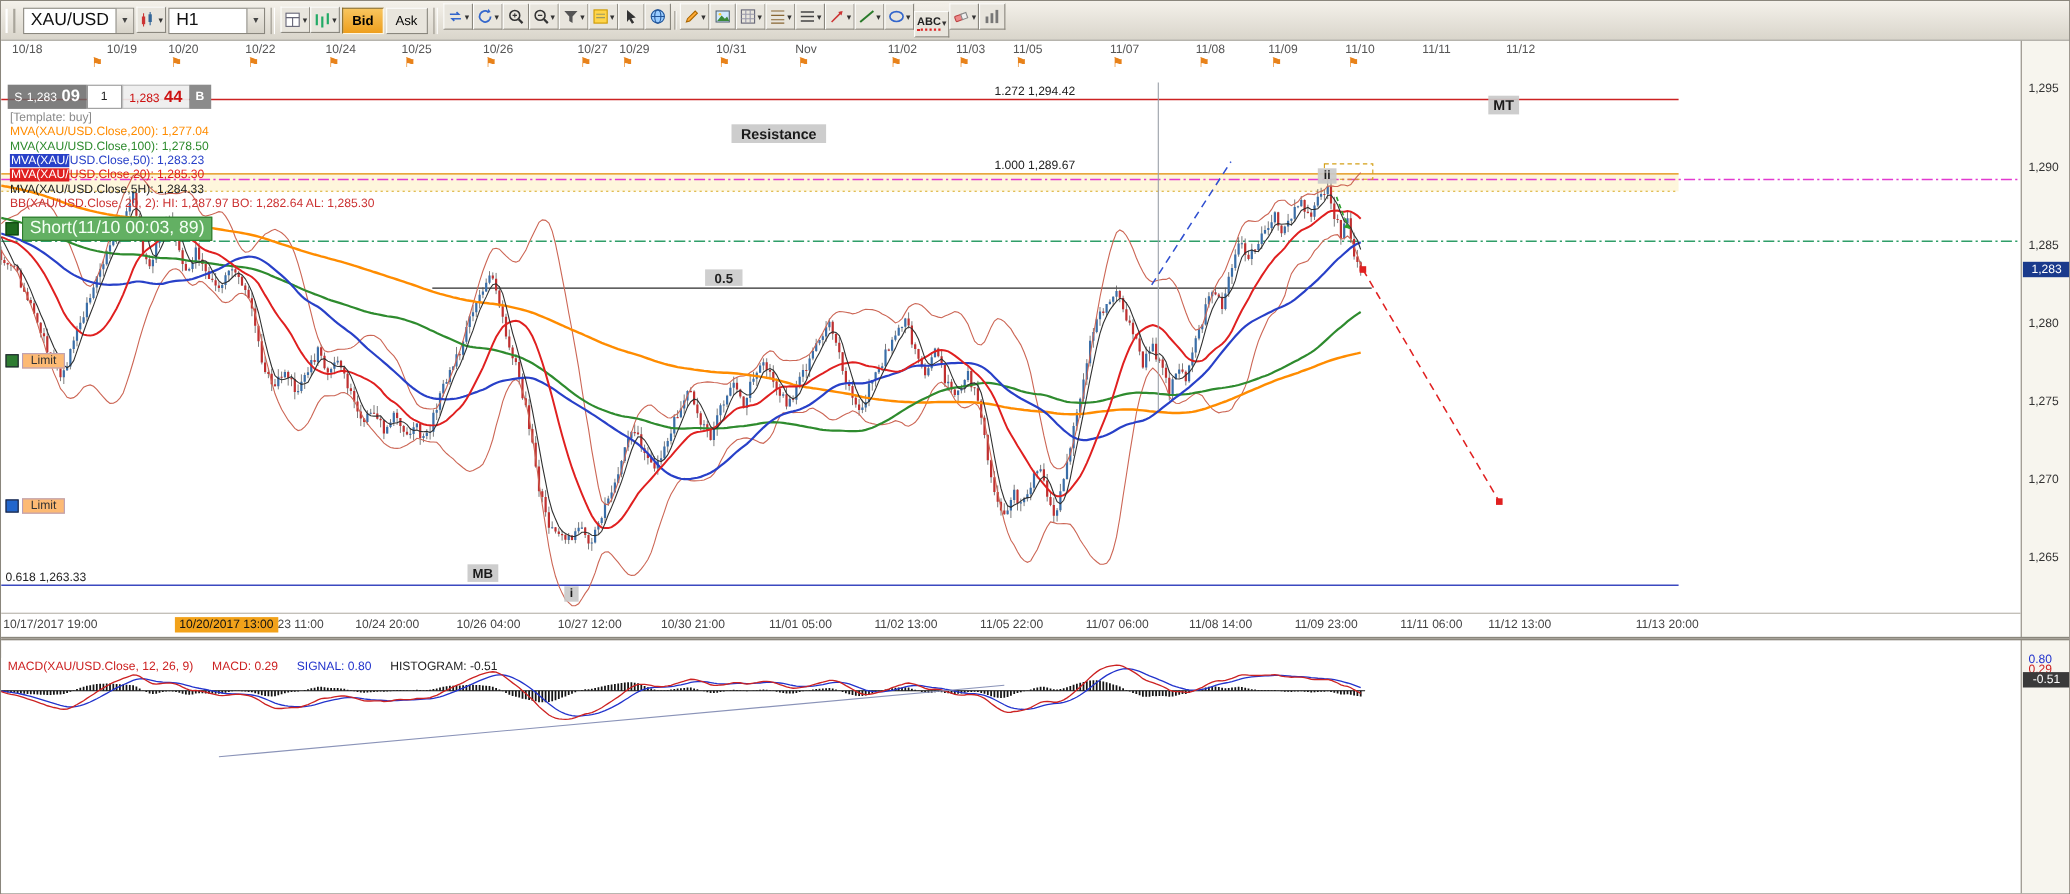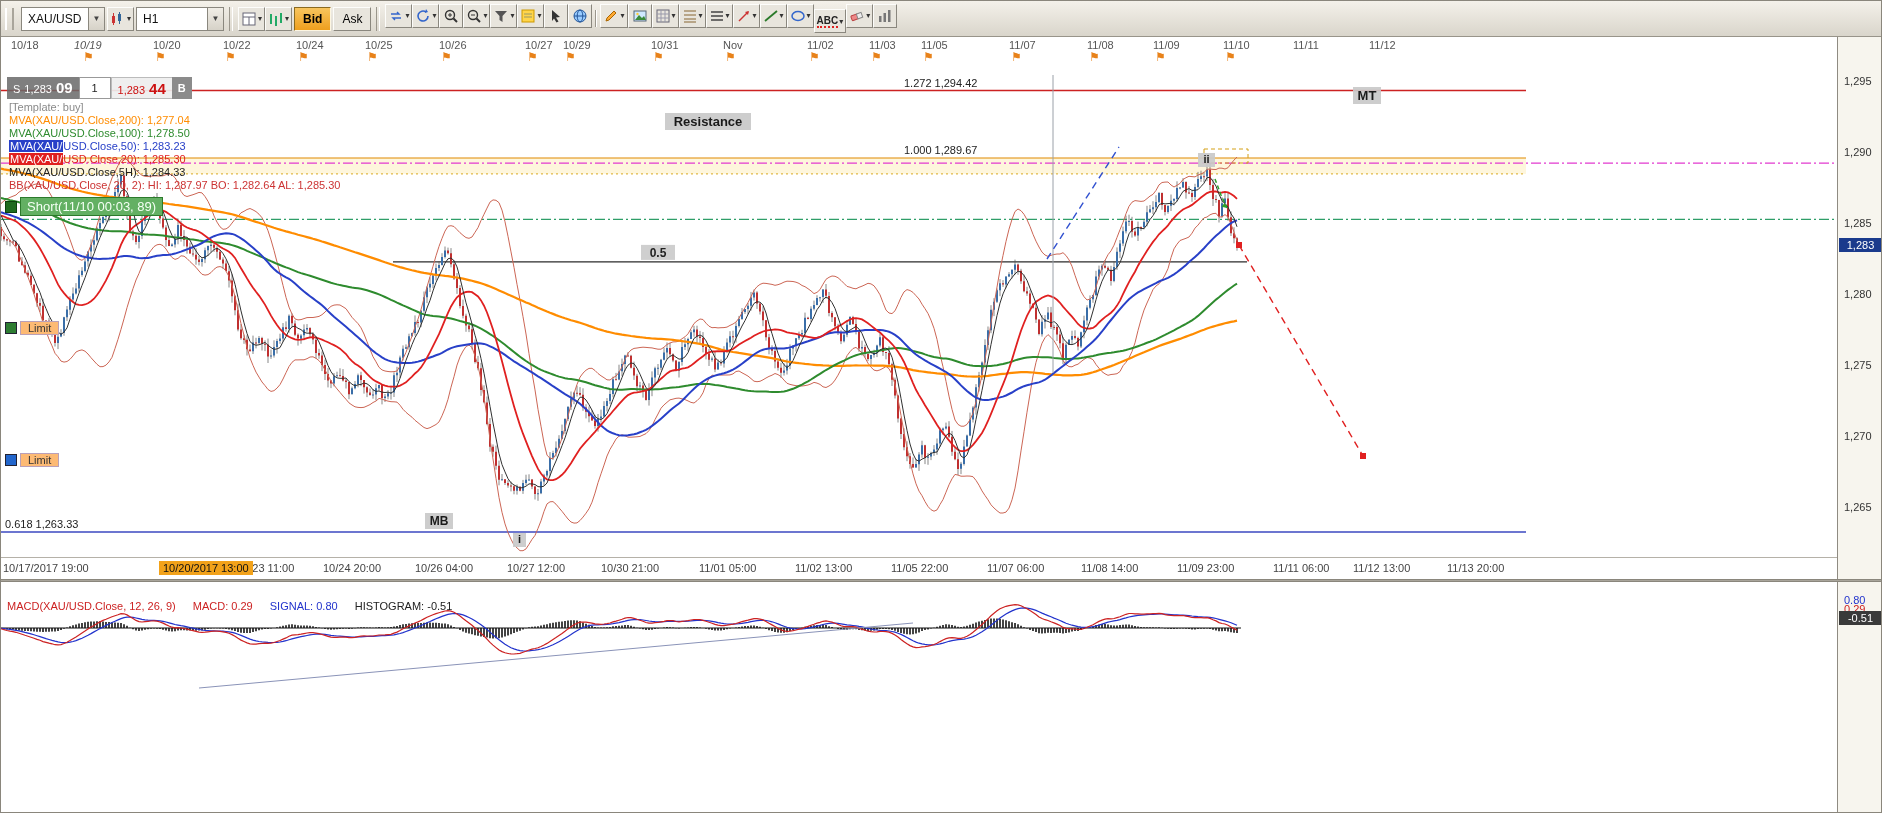--- a/index.html
+++ b/index.html
@@ -1,21 +1,21 @@
 <!DOCTYPE html>
 <html><head>
 <meta charset="utf-8">
 <style>
   html,body{margin:0;padding:0;background:#fff;font-family:"Liberation Sans",sans-serif;}
   .window{position:relative;width:1882px;height:813px;background:#fff;overflow:hidden;border:1px solid #8a867c;box-sizing:border-box;}
   
   .toolbar{position:absolute;left:0;top:0;width:100%;height:36px;background:linear-gradient(#f4f1ea,#d9d5cb);border-bottom:1px solid #98948a;display:flex;align-items:center;padding-left:4px;box-sizing:border-box;gap:2px;z-index:5;}
   .grip{width:5px;height:22px;border-left:2px solid #fff;border-right:2px solid #a9a59b;margin-right:5px;}
   .combo{display:inline-flex;align-items:center;height:22px;background:#fff;border:1px solid #8a877e;}
-  .combo .txt{padding:0 6px;font-size:12px;min-width:54px;color:#111;}
+  .combo .txt{padding:0 6px;font-size:16px;min-width:54px;color:#111;}
   .combo.small .txt{min-width:58px;}
   .combo .btn{width:15px;align-self:stretch;background:linear-gradient(#f0ede6,#d6d2c8);border-left:1px solid #8a877e;font-size:8px;display:flex;align-items:center;justify-content:center;color:#444;}
   .tb-btn{position:relative;height:24px;min-width:24px;background:#e8e5dd;border:1px solid;border-color:#fdfdfb #8a877e #8a877e #fdfdfb;display:inline-flex;align-items:center;justify-content:center;padding:0 2px;gap:1px;font-family:"Liberation Sans",sans-serif;}
   .tb-btn.bid{background:linear-gradient(#f8c55e,#ee9f1e);border-color:#8a6a20 #fdf6e2 #fdf6e2 #8a6a20;font-weight:bold;font-size:12px;padding:0 8px;}
   .tb-btn.ask{font-size:12px;padding:0 8px;}
   .dd{font-size:8px;color:#333;}
   .abc{font-weight:bold;font-size:10px;color:#222;border-bottom:2px dotted #d22;line-height:11px;}
   .sep{width:2px;height:24px;margin:0 3px;border-left:1px solid #9a968c;border-right:1px solid #fff;}
   
   .chart-area{position:absolute;left:0;top:36px;width:1836px;height:520px;background:#fff;}
@@ -25,21 +25,21 @@
   #top-dates .flag{position:absolute;top:13px;font-size:12px;color:#e8821a;}
   .order-widget{position:absolute;left:6px;top:40px;height:22px;display:flex;align-items:stretch;font-size:11px;z-index:3;}
   .ow-sell{background:rgba(104,104,104,0.85);color:#fff;display:flex;align-items:baseline;padding:2px 6px;gap:4px;}
   .ow-big{font-size:15px;font-weight:bold;}
   .ow-qty{width:30px;background:#fff;border:1px solid #999;display:flex;align-items:center;justify-content:center;color:#222;}
   .ow-buy{background:rgba(238,238,238,0.92);color:#cc1111;display:flex;align-items:baseline;padding:2px 6px;gap:4px;border:1px solid #bbb;border-right:none;}
   .ow-b{background:#8b8b8b;color:#fff;font-weight:bold;display:flex;align-items:center;padding:0 6px;}
   .legend{position:absolute;left:8px;top:64px;font-size:11px;line-height:13px;white-space:nowrap;z-index:2;}
   .legend .tpl{color:#8a8a8a;}
   .legend .hl{color:#fff;padding:0 1px;}
-  .badge-short{position:abs;display:flex;align-items:center;gap:3px;font-size:13px;position:absolute;left:4px;top:160px;z-index:2;}
+  .badge-short{position:abs;display:flex;align-items:center;gap:3px;font-size:16px;position:absolute;left:4px;top:160px;z-index:2;}
   .badge-short .sq{width:10px;height:10px;background:#1e6b1e;border:1px solid #0c420c;}
   .badge-short .txt{background:#63b063;color:#f4fff4;padding:1px 6px;border:1px solid #2c7a2c;}
   .badge-limit{position:absolute;display:flex;align-items:center;gap:3px;font-size:11px;z-index:2;}
   .badge-limit .sq{width:10px;height:10px;border:1px solid #223;}
   .badge-limit .txt{background:#fdba74;color:#333;padding:0 7px;border:1px solid #b9a0b9;}
   
   .time-axis{position:absolute;left:0;top:556px;width:1836px;height:22px;background:#fff;border-top:1px solid #b5b1a8;font-size:11px;color:#444;}
   .time-axis .t{position:absolute;top:4px;white-space:nowrap;}
   .time-axis .t.hl{background:#f2a21a;color:#111;padding:1px 4px;top:3px;z-index:2;}
   .panel-sep{position:absolute;left:0;top:578px;width:1882px;height:3px;background:#a8a49a;border-top:1px solid #8a867c;border-bottom:1px solid #8a867c;box-sizing:border-box;z-index:4;}
@@ -258,21 +258,21 @@
           <rect x="1197" y="116" width="17" height="14" fill="#c9c9c9" opacity="0.92"></rect>
           <text x="1205.5" y="126" font-size="11" font-weight="bold" fill="#1a1a1a" text-anchor="middle">ii</text>
         </g>
         <g>
           <rect x="512" y="496" width="13" height="14" fill="#c9c9c9" opacity="0.92"></rect>
           <text x="518.5" y="506" font-size="11" font-weight="bold" fill="#1a1a1a" text-anchor="middle">i</text>
         </g>
       </svg>
     <div id="top-dates">
         <span class="date-lbl" style="left: 10px;">10/18</span>
-        <span class="date-lbl" style="left: 73px; font-style: italic;">10/19</span>
+        <span class="date-lbl" style="left: 96px;">10/19</span>
         <span class="flag" style="left: 82px;">⚑</span>
         <span class="date-lbl" style="left: 152px;">10/20</span>
         <span class="flag" style="left: 154px;">⚑</span>
         <span class="date-lbl" style="left: 222px;">10/22</span>
         <span class="flag" style="left: 224px;">⚑</span>
         <span class="date-lbl" style="left: 295px;">10/24</span>
         <span class="flag" style="left: 297px;">⚑</span>
         <span class="date-lbl" style="left: 364px;">10/25</span>
         <span class="flag" style="left: 366px;">⚑</span>
         <span class="date-lbl" style="left: 438px;">10/26</span>
@@ -354,21 +354,21 @@
       <span class="t" style="left: 506px;">10/27 12:00</span>
       <span class="t" style="left: 600px;">10/30 21:00</span>
       <span class="t" style="left: 698px;">11/01 05:00</span>
       <span class="t" style="left: 794px;">11/02 13:00</span>
       <span class="t" style="left: 890px;">11/05 22:00</span>
       <span class="t" style="left: 986px;">11/07 06:00</span>
       <span class="t" style="left: 1080px;">11/08 14:00</span>
       <span class="t" style="left: 1176px;">11/09 23:00</span>
       <span class="t" style="left: 1272px;">11/11 06:00</span>
       <span class="t" style="left: 1352px;">11/12 13:00</span>
-      <span class="t" style="left: 1446px;">11/13 20:00</span>
+      <span class="t" style="left: 1486px;">11/13 20:00</span>
     </div>
   <div class="panel-sep"></div>
 
   <div class="macd-panel">
     <svg id="macd-svg" width="1836" height="232">
         <line x1="0" y1="30" x2="1240" y2="30" stroke="#111" stroke-width="1"></line>
         <path d="M-0.8 30.0h1.6v0.4h-1.6zM2.2 30.0h1.6v1.1h-1.6zM5.2 30.0h1.6v1.6h-1.6zM8.2 30.0h1.6v1.8h-1.6zM11.2 30.0h1.6v1.8h-1.6zM14.2 30.0h1.6v1.9h-1.6zM17.2 30.0h1.6v2.4h-1.6zM20.2 30.0h1.6v2.7h-1.6zM23.2 30.0h1.6v3.0h-1.6zM26.2 30.0h1.6v3.1h-1.6zM29.2 30.0h1.6v3.2h-1.6zM32.2 30.0h1.6v3.4h-1.6zM35.2 30.0h1.6v3.7h-1.6zM38.2 30.0h1.6v3.7h-1.6zM41.2 30.0h1.6v3.9h-1.6zM44.2 30.0h1.6v3.8h-1.6zM47.2 30.0h1.6v3.7h-1.6zM50.2 30.0h1.6v3.4h-1.6zM53.2 30.0h1.6v3.4h-1.6zM56.2 30.0h1.6v2.9h-1.6zM59.2 30.0h1.6v2.1h-1.6zM62.2 30.0h1.6v0.8h-1.6zM65.2 29.6h1.6v0.4h-1.6zM68.2 28.3h1.6v1.7h-1.6zM71.2 27.2h1.6v2.8h-1.6zM74.2 26.4h1.6v3.6h-1.6zM77.2 25.5h1.6v4.5h-1.6zM80.2 24.9h1.6v5.1h-1.6zM83.2 24.3h1.6v5.7h-1.6zM86.2 23.8h1.6v6.2h-1.6zM89.2 23.5h1.6v6.5h-1.6zM92.2 23.5h1.6v6.5h-1.6zM95.2 23.3h1.6v6.7h-1.6zM98.2 23.3h1.6v6.7h-1.6zM101.2 23.5h1.6v6.5h-1.6zM104.2 23.9h1.6v6.1h-1.6zM107.2 24.1h1.6v5.9h-1.6zM110.2 24.3h1.6v5.7h-1.6zM113.2 24.6h1.6v5.4h-1.6zM116.2 24.8h1.6v5.2h-1.6zM119.2 25.0h1.6v5.0h-1.6zM122.2 26.2h1.6v3.8h-1.6zM125.2 27.8h1.6v2.2h-1.6zM128.2 29.8h1.6v0.2h-1.6zM131.2 30.0h1.6v1.2h-1.6zM134.2 30.0h1.6v2.4h-1.6zM137.2 30.0h1.6v2.9h-1.6zM140.2 30.0h1.6v2.6h-1.6zM143.2 30.0h1.6v1.8h-1.6zM146.2 30.0h1.6v1.2h-1.6zM149.2 30.0h1.6v0.7h-1.6zM152.2 30.0h1.6v0.4h-1.6zM155.2 30.0h1.6v0.7h-1.6zM158.2 30.0h1.6v1.1h-1.6zM161.2 30.0h1.6v1.8h-1.6zM164.2 30.0h1.6v2.6h-1.6zM167.2 30.0h1.6v3.3h-1.6zM170.2 30.0h1.6v3.5h-1.6zM173.2 30.0h1.6v3.3h-1.6zM176.2 30.0h1.6v2.5h-1.6zM179.2 30.0h1.6v2.3h-1.6zM182.2 30.0h1.6v2.3h-1.6zM185.2 30.0h1.6v2.4h-1.6zM188.2 30.0h1.6v2.6h-1.6zM191.2 30.0h1.6v2.6h-1.6zM194.2 30.0h1.6v2.7h-1.6zM197.2 30.0h1.6v2.6h-1.6zM200.2 30.0h1.6v2.4h-1.6zM203.2 30.0h1.6v1.7h-1.6zM206.2 30.0h1.6v1.1h-1.6zM209.2 30.0h1.6v0.5h-1.6zM212.2 30.0h1.6v0.2h-1.6zM215.2 30.0h1.6v0.2h-1.6zM218.2 30.0h1.6v0.4h-1.6zM221.2 30.0h1.6v0.6h-1.6zM224.2 30.0h1.6v1.0h-1.6zM227.2 30.0h1.6v1.4h-1.6zM230.2 30.0h1.6v2.2h-1.6zM233.2 30.0h1.6v3.1h-1.6zM236.2 30.0h1.6v4.1h-1.6zM239.2 30.0h1.6v4.8h-1.6zM242.2 30.0h1.6v5.0h-1.6zM245.2 30.0h1.6v5.1h-1.6zM248.2 30.0h1.6v4.9h-1.6zM251.2 30.0h1.6v4.1h-1.6zM254.2 30.0h1.6v3.2h-1.6zM257.2 30.0h1.6v2.3h-1.6zM260.2 30.0h1.6v1.6h-1.6zM263.2 30.0h1.6v1.0h-1.6zM266.2 30.0h1.6v0.9h-1.6zM269.2 30.0h1.6v0.6h-1.6zM272.2 30.0h1.6v0.0h-1.6zM275.2 29.2h1.6v0.8h-1.6zM278.2 28.6h1.6v1.4h-1.6zM281.2 27.7h1.6v2.3h-1.6zM284.2 27.2h1.6v2.8h-1.6zM287.2 26.4h1.6v3.6h-1.6zM290.2 26.3h1.6v3.7h-1.6zM293.2 26.8h1.6v3.2h-1.6zM296.2 27.3h1.6v2.7h-1.6zM299.2 27.5h1.6v2.5h-1.6zM302.2 27.5h1.6v2.5h-1.6zM305.2 27.5h1.6v2.5h-1.6zM308.2 27.8h1.6v2.2h-1.6zM311.2 28.2h1.6v1.8h-1.6zM314.2 29.0h1.6v1.0h-1.6zM317.2 29.6h1.6v0.4h-1.6zM320.2 30.0h1.6v0.3h-1.6zM323.2 30.0h1.6v1.0h-1.6zM326.2 30.0h1.6v1.5h-1.6zM329.2 30.0h1.6v1.8h-1.6zM332.2 30.0h1.6v1.6h-1.6zM335.2 30.0h1.6v1.3h-1.6zM338.2 30.0h1.6v1.0h-1.6zM341.2 30.0h1.6v0.8h-1.6zM344.2 30.0h1.6v0.6h-1.6zM347.2 30.0h1.6v0.9h-1.6zM350.2 30.0h1.6v0.7h-1.6zM353.2 30.0h1.6v0.3h-1.6zM356.2 29.6h1.6v0.4h-1.6zM359.2 29.3h1.6v0.7h-1.6zM362.2 29.3h1.6v0.7h-1.6zM365.2 29.5h1.6v0.5h-1.6zM368.2 29.6h1.6v0.4h-1.6zM371.2 29.7h1.6v0.3h-1.6zM374.2 29.4h1.6v0.6h-1.6zM377.2 29.0h1.6v1.0h-1.6zM380.2 29.3h1.6v0.7h-1.6zM383.2 29.4h1.6v0.6h-1.6zM386.2 29.2h1.6v0.8h-1.6zM389.2 29.1h1.6v0.9h-1.6zM392.2 28.4h1.6v1.6h-1.6zM395.2 27.9h1.6v2.1h-1.6zM398.2 27.0h1.6v3.0h-1.6zM401.2 26.3h1.6v3.7h-1.6zM404.2 25.9h1.6v4.1h-1.6zM407.2 25.5h1.6v4.5h-1.6zM410.2 25.3h1.6v4.7h-1.6zM413.2 25.0h1.6v5.0h-1.6zM416.2 25.1h1.6v4.9h-1.6zM419.2 25.0h1.6v5.0h-1.6zM422.2 24.7h1.6v5.3h-1.6zM425.2 24.5h1.6v5.5h-1.6zM428.2 24.6h1.6v5.4h-1.6zM431.2 24.7h1.6v5.3h-1.6zM434.2 24.8h1.6v5.2h-1.6zM437.2 25.1h1.6v4.9h-1.6zM440.2 25.4h1.6v4.6h-1.6zM443.2 25.6h1.6v4.4h-1.6zM446.2 26.3h1.6v3.7h-1.6zM449.2 27.4h1.6v2.6h-1.6zM452.2 28.9h1.6v1.1h-1.6zM455.2 30.0h1.6v0.3h-1.6zM458.2 30.0h1.6v2.0h-1.6zM461.2 30.0h1.6v3.5h-1.6zM464.2 30.0h1.6v4.7h-1.6zM467.2 30.0h1.6v5.4h-1.6zM470.2 30.0h1.6v6.2h-1.6zM473.2 30.0h1.6v7.2h-1.6zM476.2 30.0h1.6v7.7h-1.6zM479.2 30.0h1.6v8.4h-1.6zM482.2 30.0h1.6v9.0h-1.6zM485.2 30.0h1.6v9.6h-1.6zM488.2 30.0h1.6v10.3h-1.6zM491.2 30.0h1.6v10.4h-1.6zM494.2 30.0h1.6v10.3h-1.6zM497.2 30.0h1.6v10.2h-1.6zM500.2 30.0h1.6v9.4h-1.6zM503.2 30.0h1.6v8.5h-1.6zM506.2 30.0h1.6v7.4h-1.6zM509.2 30.0h1.6v6.2h-1.6zM512.2 30.0h1.6v5.1h-1.6zM515.2 30.0h1.6v3.8h-1.6zM518.2 30.0h1.6v2.7h-1.6zM521.2 30.0h1.6v1.4h-1.6zM524.2 30.0h1.6v0.2h-1.6zM527.2 29.2h1.6v0.8h-1.6zM530.2 28.7h1.6v1.3h-1.6zM533.2 28.5h1.6v1.5h-1.6zM536.2 28.2h1.6v1.8h-1.6zM539.2 27.5h1.6v2.5h-1.6zM542.2 26.8h1.6v3.2h-1.6zM545.2 26.2h1.6v3.8h-1.6zM548.2 25.3h1.6v4.7h-1.6zM551.2 24.7h1.6v5.3h-1.6zM554.2 24.2h1.6v5.8h-1.6zM557.2 23.8h1.6v6.2h-1.6zM560.2 23.4h1.6v6.6h-1.6zM563.2 23.0h1.6v7.0h-1.6zM566.2 22.5h1.6v7.5h-1.6zM569.2 22.2h1.6v7.8h-1.6zM572.2 22.2h1.6v7.8h-1.6zM575.2 22.6h1.6v7.4h-1.6zM578.2 23.2h1.6v6.8h-1.6zM581.2 24.4h1.6v5.6h-1.6zM584.2 25.7h1.6v4.3h-1.6zM587.2 26.8h1.6v3.2h-1.6zM590.2 27.9h1.6v2.1h-1.6zM593.2 28.9h1.6v1.1h-1.6zM596.2 29.4h1.6v0.6h-1.6zM599.2 29.6h1.6v0.4h-1.6zM602.2 29.5h1.6v0.5h-1.6zM605.2 29.2h1.6v0.8h-1.6zM608.2 28.9h1.6v1.1h-1.6zM611.2 28.3h1.6v1.7h-1.6zM614.2 28.0h1.6v2.0h-1.6zM617.2 27.7h1.6v2.3h-1.6zM620.2 27.4h1.6v2.6h-1.6zM623.2 27.1h1.6v2.9h-1.6zM626.2 27.1h1.6v2.9h-1.6zM629.2 27.8h1.6v2.2h-1.6zM632.2 28.7h1.6v1.3h-1.6zM635.2 29.8h1.6v0.2h-1.6zM638.2 30.0h1.6v0.5h-1.6zM641.2 30.0h1.6v1.3h-1.6zM644.2 30.0h1.6v2.1h-1.6zM647.2 30.0h1.6v2.1h-1.6zM650.2 30.0h1.6v1.7h-1.6zM653.2 30.0h1.6v1.0h-1.6zM656.2 30.0h1.6v0.6h-1.6zM659.2 30.0h1.6v0.1h-1.6zM662.2 29.5h1.6v0.5h-1.6zM665.2 29.1h1.6v0.9h-1.6zM668.2 29.2h1.6v0.8h-1.6zM671.2 29.5h1.6v0.5h-1.6zM674.2 30.0h1.6v0.2h-1.6zM677.2 30.0h1.6v0.4h-1.6zM680.2 30.0h1.6v0.0h-1.6zM683.2 29.7h1.6v0.3h-1.6zM686.2 29.4h1.6v0.6h-1.6zM689.2 29.1h1.6v0.9h-1.6zM692.2 28.9h1.6v1.1h-1.6zM695.2 29.1h1.6v0.9h-1.6zM698.2 29.5h1.6v0.5h-1.6zM701.2 30.0h1.6v0.1h-1.6zM704.2 30.0h1.6v0.8h-1.6zM707.2 30.0h1.6v1.5h-1.6zM710.2 30.0h1.6v1.9h-1.6zM713.2 30.0h1.6v2.5h-1.6zM716.2 30.0h1.6v2.5h-1.6zM719.2 30.0h1.6v2.5h-1.6zM722.2 30.0h1.6v1.9h-1.6zM725.2 30.0h1.6v1.2h-1.6zM728.2 30.0h1.6v0.5h-1.6zM731.2 30.0h1.6v0.1h-1.6zM734.2 29.5h1.6v0.5h-1.6zM737.2 28.9h1.6v1.1h-1.6zM740.2 28.4h1.6v1.6h-1.6zM743.2 28.1h1.6v1.9h-1.6zM746.2 27.9h1.6v2.1h-1.6zM749.2 27.6h1.6v2.4h-1.6zM752.2 27.5h1.6v2.5h-1.6zM755.2 28.0h1.6v2.0h-1.6zM758.2 28.8h1.6v1.2h-1.6zM761.2 29.7h1.6v0.3h-1.6zM764.2 30.0h1.6v1.0h-1.6zM767.2 30.0h1.6v2.3h-1.6zM770.2 30.0h1.6v3.1h-1.6zM773.2 30.0h1.6v3.9h-1.6zM776.2 30.0h1.6v4.4h-1.6zM779.2 30.0h1.6v4.8h-1.6zM782.2 30.0h1.6v4.7h-1.6zM785.2 30.0h1.6v4.2h-1.6zM788.2 30.0h1.6v3.1h-1.6zM791.2 30.0h1.6v2.1h-1.6zM794.2 30.0h1.6v1.1h-1.6zM797.2 30.0h1.6v0.3h-1.6zM800.2 29.7h1.6v0.3h-1.6zM803.2 28.8h1.6v1.2h-1.6zM806.2 28.3h1.6v1.7h-1.6zM809.2 27.7h1.6v2.3h-1.6zM812.2 27.3h1.6v2.7h-1.6zM815.2 27.0h1.6v3.0h-1.6zM818.2 26.9h1.6v3.1h-1.6zM821.2 26.8h1.6v3.2h-1.6zM824.2 27.1h1.6v2.9h-1.6zM827.2 28.2h1.6v1.8h-1.6zM830.2 29.1h1.6v0.9h-1.6zM833.2 30.0h1.6v0.1h-1.6zM836.2 30.0h1.6v1.0h-1.6zM839.2 30.0h1.6v1.9h-1.6zM842.2 30.0h1.6v2.1h-1.6zM845.2 30.0h1.6v1.8h-1.6zM848.2 30.0h1.6v1.3h-1.6zM851.2 30.0h1.6v1.2h-1.6zM854.2 30.0h1.6v1.3h-1.6zM857.2 30.0h1.6v2.0h-1.6zM860.2 30.0h1.6v2.3h-1.6zM863.2 30.0h1.6v2.6h-1.6zM866.2 30.0h1.6v2.9h-1.6zM869.2 30.0h1.6v2.7h-1.6zM872.2 30.0h1.6v2.4h-1.6zM875.2 30.0h1.6v1.8h-1.6zM878.2 30.0h1.6v1.0h-1.6zM881.2 30.0h1.6v1.0h-1.6zM884.2 30.0h1.6v0.9h-1.6zM887.2 30.0h1.6v1.2h-1.6zM890.2 30.0h1.6v1.9h-1.6zM893.2 30.0h1.6v2.7h-1.6zM896.2 30.0h1.6v3.9h-1.6zM899.2 30.0h1.6v5.0h-1.6zM902.2 30.0h1.6v5.8h-1.6zM905.2 30.0h1.6v6.3h-1.6zM908.2 30.0h1.6v6.5h-1.6zM911.2 30.0h1.6v6.3h-1.6zM914.2 30.0h1.6v5.6h-1.6zM917.2 30.0h1.6v4.4h-1.6zM920.2 30.0h1.6v2.9h-1.6zM923.2 30.0h1.6v2.1h-1.6zM926.2 30.0h1.6v1.4h-1.6zM929.2 30.0h1.6v0.5h-1.6zM932.2 29.7h1.6v0.3h-1.6zM935.2 28.8h1.6v1.2h-1.6zM938.2 27.7h1.6v2.3h-1.6zM941.2 26.9h1.6v3.1h-1.6zM944.2 26.3h1.6v3.7h-1.6zM947.2 26.4h1.6v3.6h-1.6zM950.2 27.1h1.6v2.9h-1.6zM953.2 27.8h1.6v2.2h-1.6zM956.2 28.7h1.6v1.3h-1.6zM959.2 28.9h1.6v1.1h-1.6zM962.2 28.4h1.6v1.6h-1.6zM965.2 27.7h1.6v2.3h-1.6zM968.2 26.7h1.6v3.3h-1.6zM971.2 25.7h1.6v4.3h-1.6zM974.2 24.5h1.6v5.5h-1.6zM977.2 23.5h1.6v6.5h-1.6zM980.2 22.7h1.6v7.3h-1.6zM983.2 21.9h1.6v8.1h-1.6zM986.2 21.3h1.6v8.7h-1.6zM989.2 20.6h1.6v9.4h-1.6zM992.2 20.4h1.6v9.6h-1.6zM995.2 20.4h1.6v9.6h-1.6zM998.2 20.7h1.6v9.3h-1.6zM1001.2 21.5h1.6v8.5h-1.6zM1004.2 22.3h1.6v7.7h-1.6zM1007.2 23.2h1.6v6.8h-1.6zM1010.2 24.2h1.6v5.8h-1.6zM1013.2 25.0h1.6v5.0h-1.6zM1016.2 26.2h1.6v3.8h-1.6zM1019.2 27.7h1.6v2.3h-1.6zM1022.2 29.3h1.6v0.7h-1.6zM1025.2 30.0h1.6v0.6h-1.6zM1028.2 30.0h1.6v2.0h-1.6zM1031.2 30.0h1.6v3.0h-1.6zM1034.2 30.0h1.6v4.1h-1.6zM1037.2 30.0h1.6v5.3h-1.6zM1040.2 30.0h1.6v5.5h-1.6zM1043.2 30.0h1.6v5.3h-1.6zM1046.2 30.0h1.6v4.8h-1.6zM1049.2 30.0h1.6v4.9h-1.6zM1052.2 30.0h1.6v4.8h-1.6zM1055.2 30.0h1.6v4.8h-1.6zM1058.2 30.0h1.6v5.0h-1.6zM1061.2 30.0h1.6v5.5h-1.6zM1064.2 30.0h1.6v5.1h-1.6zM1067.2 30.0h1.6v4.4h-1.6zM1070.2 30.0h1.6v3.6h-1.6zM1073.2 30.0h1.6v3.0h-1.6zM1076.2 30.0h1.6v2.9h-1.6zM1079.2 30.0h1.6v2.1h-1.6zM1082.2 30.0h1.6v1.1h-1.6zM1085.2 29.9h1.6v0.1h-1.6zM1088.2 28.9h1.6v1.1h-1.6zM1091.2 28.2h1.6v1.8h-1.6zM1094.2 27.1h1.6v2.9h-1.6zM1097.2 26.4h1.6v3.6h-1.6zM1100.2 26.0h1.6v4.0h-1.6zM1103.2 26.1h1.6v3.9h-1.6zM1106.2 26.5h1.6v3.5h-1.6zM1109.2 27.3h1.6v2.7h-1.6zM1112.2 27.6h1.6v2.4h-1.6zM1115.2 27.4h1.6v2.6h-1.6zM1118.2 27.1h1.6v2.9h-1.6zM1121.2 26.8h1.6v3.2h-1.6zM1124.2 26.4h1.6v3.6h-1.6zM1127.2 26.5h1.6v3.5h-1.6zM1130.2 27.2h1.6v2.8h-1.6zM1133.2 28.0h1.6v2.0h-1.6zM1136.2 28.5h1.6v1.5h-1.6zM1139.2 28.9h1.6v1.1h-1.6zM1142.2 29.2h1.6v0.8h-1.6zM1145.2 29.2h1.6v0.8h-1.6zM1148.2 29.2h1.6v0.8h-1.6zM1151.2 29.3h1.6v0.7h-1.6zM1154.2 29.4h1.6v0.6h-1.6zM1157.2 29.2h1.6v0.8h-1.6zM1160.2 29.7h1.6v0.3h-1.6zM1163.2 30.0h1.6v0.5h-1.6zM1166.2 30.0h1.6v0.8h-1.6zM1169.2 30.0h1.6v0.9h-1.6zM1172.2 30.0h1.6v1.0h-1.6zM1175.2 30.0h1.6v0.7h-1.6zM1178.2 30.0h1.6v0.6h-1.6zM1181.2 30.0h1.6v0.4h-1.6zM1184.2 30.0h1.6v0.8h-1.6zM1187.2 30.0h1.6v1.1h-1.6zM1190.2 30.0h1.6v1.5h-1.6zM1193.2 30.0h1.6v1.4h-1.6zM1196.2 30.0h1.6v1.1h-1.6zM1199.2 30.0h1.6v0.8h-1.6zM1202.2 30.0h1.6v0.8h-1.6zM1205.2 30.0h1.6v0.5h-1.6zM1208.2 30.0h1.6v1.0h-1.6zM1211.2 30.0h1.6v1.8h-1.6zM1214.2 30.0h1.6v2.4h-1.6zM1217.2 30.0h1.6v3.3h-1.6zM1220.2 30.0h1.6v3.3h-1.6zM1223.2 30.0h1.6v3.1h-1.6zM1226.2 30.0h1.6v3.5h-1.6zM1229.2 30.0h1.6v4.2h-1.6zM1232.2 30.0h1.6v4.7h-1.6zM1235.2 30.0h1.6v5.1h-1.6z" fill="#151515"></path>
         <polyline points="0,30.3 3,30.6 6,31.0 9,31.4 12,31.9 15,32.3 18,32.9 21,33.6 24,34.4 27,35.1 30,35.9 33,36.8 36,37.7 39,38.6 42,39.6 45,40.6 48,41.5 51,42.4 54,43.2 57,43.9 60,44.5 63,44.7 66,44.6 69,44.2 72,43.5 75,42.6 78,41.4 81,40.2 84,38.7 87,37.2 90,35.6 93,33.9 96,32.3 99,30.6 102,29.0 105,27.4 108,26.0 111,24.5 114,23.2 117,21.9 120,20.6 123,19.6 126,19.1 129,19.0 132,19.4 135,20.0 138,20.7 141,21.4 144,21.8 147,22.1 150,22.3 153,22.4 156,22.6 159,22.9 162,23.3 165,24.0 168,24.8 171,25.6 174,26.5 177,27.1 180,27.7 183,28.2 186,28.8 189,29.5 192,30.1 195,30.8 198,31.4 201,32.0 204,32.5 207,32.7 210,32.9 213,32.9 216,33.0 219,33.1 222,33.2 225,33.5 228,33.8 231,34.4 234,35.1 237,36.2 240,37.4 243,38.6 246,39.9 249,41.1 252,42.1 255,42.9 258,43.5 261,43.9 264,44.1 267,44.4 270,44.5 273,44.5 276,44.3 279,44.0 282,43.4 285,42.7 288,41.8 291,40.9 294,40.1 297,39.4 300,38.7 303,38.1 306,37.5 309,36.9 312,36.5 315,36.2 318,36.1 321,36.2 324,36.4 327,36.8 330,37.3 333,37.7 336,38.0 339,38.2 342,38.4 345,38.6 348,38.8 351,39.0 354,39.1 357,39.0 360,38.8 363,38.6 366,38.5 369,38.4 372,38.3 375,38.2 378,37.9 381,37.7 384,37.6 387,37.4 390,37.2 393,36.8 396,36.2 399,35.5 402,34.6 405,33.5 408,32.4 411,31.2 414,30.0 417,28.8 420,27.5 423,26.2 426,24.8 429,23.5 432,22.1 435,20.8 438,19.6 441,18.4 444,17.4 447,16.4 450,15.8 453,15.5 456,15.6 459,16.1 462,16.9 465,18.1 468,19.5 471,21.0 474,22.8 477,24.7 480,26.8 483,29.1 486,31.5 489,34.1 492,36.7 495,39.2 498,41.8 501,44.1 504,46.3 507,48.1 510,49.7 513,50.9 516,51.9 519,52.6 522,52.9 525,53.0 528,52.8 531,52.4 534,52.1 537,51.6 540,51.0 543,50.2 546,49.2 549,48.0 552,46.7 555,45.3 558,43.7 561,42.1 564,40.3 567,38.4 570,36.5 573,34.5 576,32.7 579,31.0 582,29.6 585,28.5 588,27.7 591,27.2 594,26.9 597,26.8 600,26.7 603,26.6 606,26.4 609,26.1 612,25.7 615,25.1 618,24.6 621,23.9 624,23.2 627,22.4 630,21.9 633,21.6 636,21.5 639,21.6 642,22.0 645,22.5 648,23.0 651,23.4 654,23.7 657,23.8 660,23.9 663,23.7 666,23.5 669,23.3 672,23.2 675,23.3 678,23.4 681,23.4 684,23.3 687,23.1 690,22.9 693,22.6 696,22.4 699,22.3 702,22.3 705,22.5 708,22.9 711,23.3 714,23.9 717,24.6 720,25.2 723,25.7 726,26.0 729,26.1 732,26.1 735,26.0 738,25.7 741,25.3 744,24.8 747,24.3 750,23.7 753,23.1 756,22.6 759,22.3 762,22.2 765,22.5 768,23.0 771,23.8 774,24.8 777,25.9 780,27.1 783,28.2 786,29.3 789,30.1 792,30.6 795,30.9 798,30.9 801,30.9 804,30.6 807,30.1 810,29.6 813,28.9 816,28.1 819,27.4 822,26.5 825,25.8 828,25.4 831,25.1 834,25.2 837,25.4 840,25.9 843,26.4 846,26.9 849,27.2 852,27.5 855,27.8 858,28.4 861,28.9 864,29.6 867,30.3 870,31.0 873,31.6 876,32.0 879,32.3 882,32.5 885,32.7 888,33.0 891,33.5 894,34.2 897,35.2 900,36.4 903,37.9 906,39.5 909,41.1 912,42.7 915,44.1 918,45.2 921,45.9 924,46.4 927,46.8 930,46.9 933,46.8 936,46.5 939,45.9 942,45.1 945,44.2 948,43.3 951,42.6 954,42.1 957,41.7 960,41.5 963,41.1 966,40.5 969,39.7 972,38.6 975,37.2 978,35.6 981,33.8 984,31.7 987,29.6 990,27.2 993,24.8 996,22.4 999,20.1 1002,18.0 1005,16.0 1008,14.4 1011,12.9 1014,11.6 1017,10.7 1020,10.1 1023,9.9 1026,10.1 1029,10.6 1032,11.4 1035,12.4 1038,13.7 1041,15.1 1044,16.4 1047,17.6 1050,18.8 1053,20.1 1056,21.3 1059,22.5 1062,23.9 1065,25.2 1068,26.3 1071,27.2 1074,27.9 1077,28.7 1080,29.2 1083,29.4 1086,29.4 1089,29.1 1092,28.7 1095,28.0 1098,27.1 1101,26.1 1104,25.1 1107,24.2 1110,23.5 1113,22.9 1116,22.3 1119,21.6 1122,20.7 1125,19.9 1128,19.0 1131,18.3 1134,17.8 1137,17.4 1140,17.1 1143,16.9 1146,16.7 1149,16.5 1152,16.4 1155,16.2 1158,16.0 1161,16.0 1164,16.1 1167,16.3 1170,16.5 1173,16.8 1176,16.9 1179,17.1 1182,17.2 1185,17.4 1188,17.6 1191,18.0 1194,18.3 1197,18.6 1200,18.8 1203,19.0 1206,19.1 1209,19.4 1212,19.9 1215,20.5 1218,21.3 1221,22.1 1224,22.9 1227,23.8 1230,24.8 1233,26.0 1236,27.2" fill="none" stroke="#2233cc" stroke-width="1.2"></polyline>
         <polyline points="0,30.7 3,31.7 6,32.5 9,33.2 12,33.7 15,34.3 18,35.3 21,36.3 24,37.3 27,38.2 30,39.2 33,40.2 36,41.4 39,42.3 42,43.6 45,44.4 48,45.2 51,45.8 54,46.7 57,46.8 60,46.6 63,45.5 66,44.2 69,42.5 72,40.7 75,39.0 78,36.9 81,35.0 84,33.1 87,31.0 90,29.1 93,27.4 96,25.6 99,23.9 102,22.4 105,21.3 108,20.0 111,18.8 114,17.7 117,16.7 120,15.6 123,15.8 126,16.9 129,18.8 132,20.6 135,22.4 138,23.6 141,24.0 144,23.6 147,23.3 150,23.0 153,22.8 156,23.2 159,24.0 162,25.1 165,26.6 168,28.0 171,29.2 174,29.8 177,29.6 180,30.0 183,30.5 186,31.2 189,32.0 192,32.7 195,33.4 198,34.1 201,34.4 204,34.2 207,33.8 210,33.4 213,33.2 216,33.1 219,33.4 222,33.8 225,34.4 228,35.3 231,36.6 234,38.2 237,40.2 240,42.1 243,43.5 246,44.9 249,45.9 252,46.1 255,46.1 258,45.7 261,45.5 264,45.2 267,45.3 270,45.2 273,44.5 276,43.5 279,42.5 282,41.1 285,39.9 288,38.2 291,37.2 294,36.8 297,36.6 300,36.2 303,35.6 306,35.0 309,34.7 312,34.7 315,35.2 318,35.7 321,36.5 324,37.4 327,38.3 330,39.1 333,39.3 336,39.3 339,39.2 342,39.2 345,39.2 348,39.7 351,39.6 354,39.3 357,38.6 360,38.1 363,37.9 366,38.0 369,38.0 372,38.0 375,37.5 378,37.0 381,37.0 384,36.9 387,36.6 390,36.3 393,35.1 396,34.1 399,32.5 402,30.8 405,29.5 408,27.9 411,26.5 414,25.0 417,23.9 420,22.5 423,20.9 426,19.3 429,18.0 432,16.8 435,15.6 438,14.7 441,13.8 444,13.0 447,12.7 450,13.1 453,14.3 456,15.9 459,18.1 462,20.4 465,22.8 468,24.9 471,27.2 474,30.0 477,32.4 480,35.3 483,38.0 486,41.1 489,44.4 492,47.1 495,49.6 498,52.0 501,53.6 504,54.8 507,55.5 510,55.8 513,56.0 516,55.7 519,55.3 522,54.3 525,53.2 528,52.0 531,51.1 534,50.5 537,49.8 540,48.5 543,47.0 546,45.4 549,43.4 552,41.4 555,39.5 558,37.5 561,35.5 564,33.3 567,30.9 570,28.7 573,26.8 576,25.3 579,24.2 582,24.1 585,24.2 588,24.6 591,25.1 594,25.9 597,26.1 600,26.3 603,26.0 606,25.6 609,25.0 612,23.9 615,23.1 618,22.2 621,21.3 624,20.2 627,19.5 630,19.7 633,20.3 636,21.3 639,22.2 642,23.2 645,24.5 648,25.1 651,25.1 654,24.7 657,24.5 660,23.9 663,23.3 666,22.6 669,22.5 672,22.7 675,23.5 678,23.8 681,23.4 684,23.0 687,22.6 690,22.0 693,21.5 696,21.5 699,21.7 702,22.4 705,23.3 708,24.3 711,25.2 714,26.4 717,27.1 720,27.7 723,27.6 726,27.2 729,26.6 732,26.2 735,25.5 738,24.6 741,23.7 744,22.9 747,22.2 750,21.4 753,20.6 756,20.6 759,21.1 762,21.9 765,23.5 768,25.3 771,26.9 774,28.6 777,30.3 780,31.9 783,32.9 786,33.5 789,33.2 792,32.7 795,32.0 798,31.2 801,30.6 804,29.3 807,28.4 810,27.2 813,26.2 816,25.1 819,24.3 822,23.3 825,22.9 828,23.5 831,24.2 834,25.3 837,26.5 840,27.8 843,28.6 846,28.7 849,28.5 852,28.7 855,29.2 858,30.4 861,31.2 864,32.2 867,33.2 870,33.7 873,34.0 876,33.8 879,33.3 882,33.5 885,33.6 888,34.2 891,35.4 894,36.9 897,39.1 900,41.5 903,43.7 906,45.8 909,47.6 912,48.9 915,49.6 918,49.5 921,48.8 924,48.6 927,48.1 930,47.4 933,46.5 936,45.3 939,43.6 942,42.0 945,40.6 948,39.8 951,39.7 954,39.9 957,40.4 960,40.4 963,39.5 966,38.2 969,36.4 972,34.3 975,31.7 978,29.1 981,26.5 984,23.6 987,20.8 990,17.8 993,15.2 996,12.8 999,10.8 1002,9.5 1005,8.3 1008,7.6 1011,7.1 1014,6.7 1017,6.9 1020,7.8 1023,9.3 1026,10.7 1029,12.6 1032,14.4 1035,16.5 1038,19.0 1041,20.5 1044,21.7 1047,22.5 1050,23.8 1053,24.9 1056,26.1 1059,27.5 1062,29.4 1065,30.3 1068,30.7 1071,30.8 1074,31.0 1077,31.5 1080,31.3 1083,30.5 1086,29.3 1089,28.0 1092,26.8 1095,25.1 1098,23.4 1101,22.1 1104,21.2 1107,20.7 1110,20.9 1113,20.5 1116,19.6 1119,18.7 1122,17.5 1125,16.3 1128,15.5 1131,15.5 1134,15.8 1137,15.9 1140,16.1 1143,16.1 1146,15.9 1149,15.8 1152,15.7 1155,15.6 1158,15.3 1161,15.7 1164,16.6 1167,17.1 1170,17.4 1173,17.7 1176,17.6 1179,17.6 1182,17.5 1185,18.1 1188,18.7 1191,19.5 1194,19.7 1197,19.7 1200,19.7 1203,19.8 1206,19.6 1209,20.4 1212,21.7 1215,22.9 1218,24.6 1221,25.5 1224,26.0 1227,27.2 1230,29.0 1233,30.6 1236,32.3" fill="none" stroke="#cc2222" stroke-width="1.2"></polyline>
         <line x1="198" y1="90" x2="912" y2="25" stroke="#8a93b8" stroke-width="1"></line>

